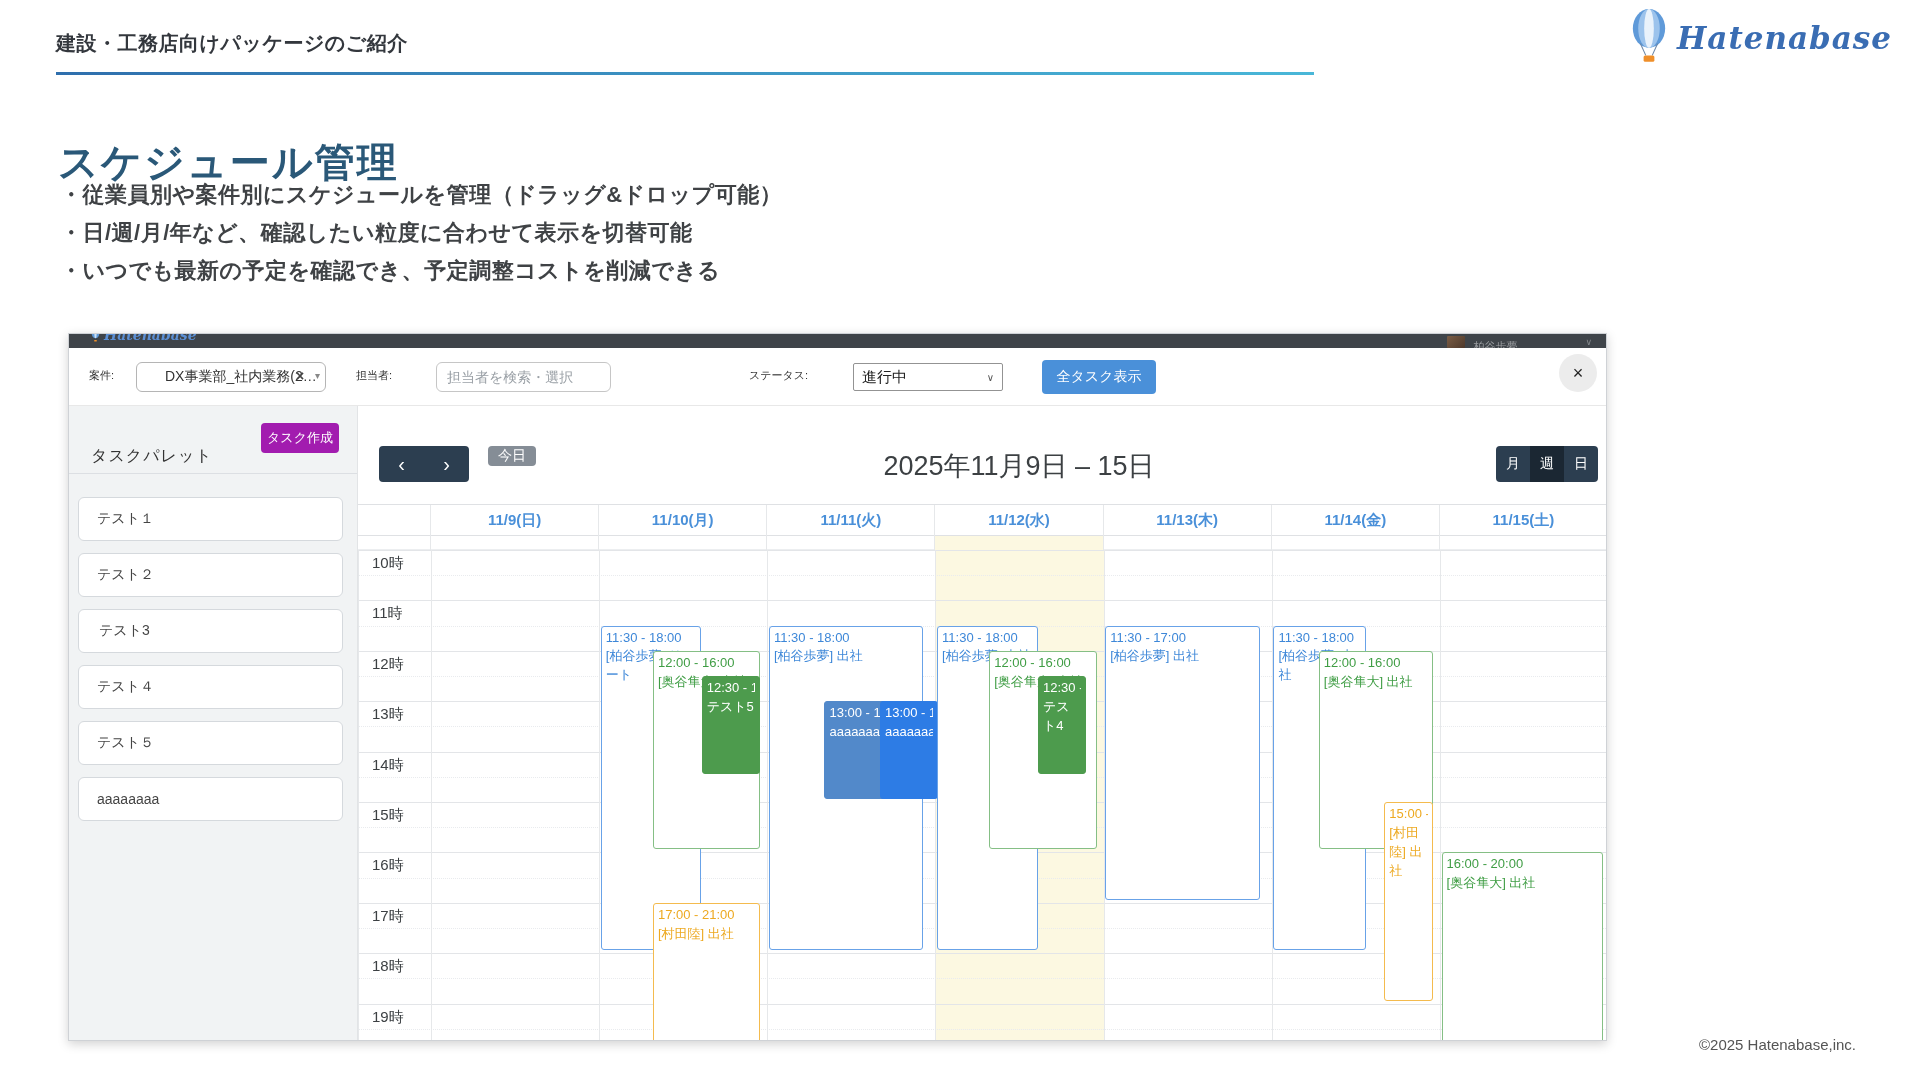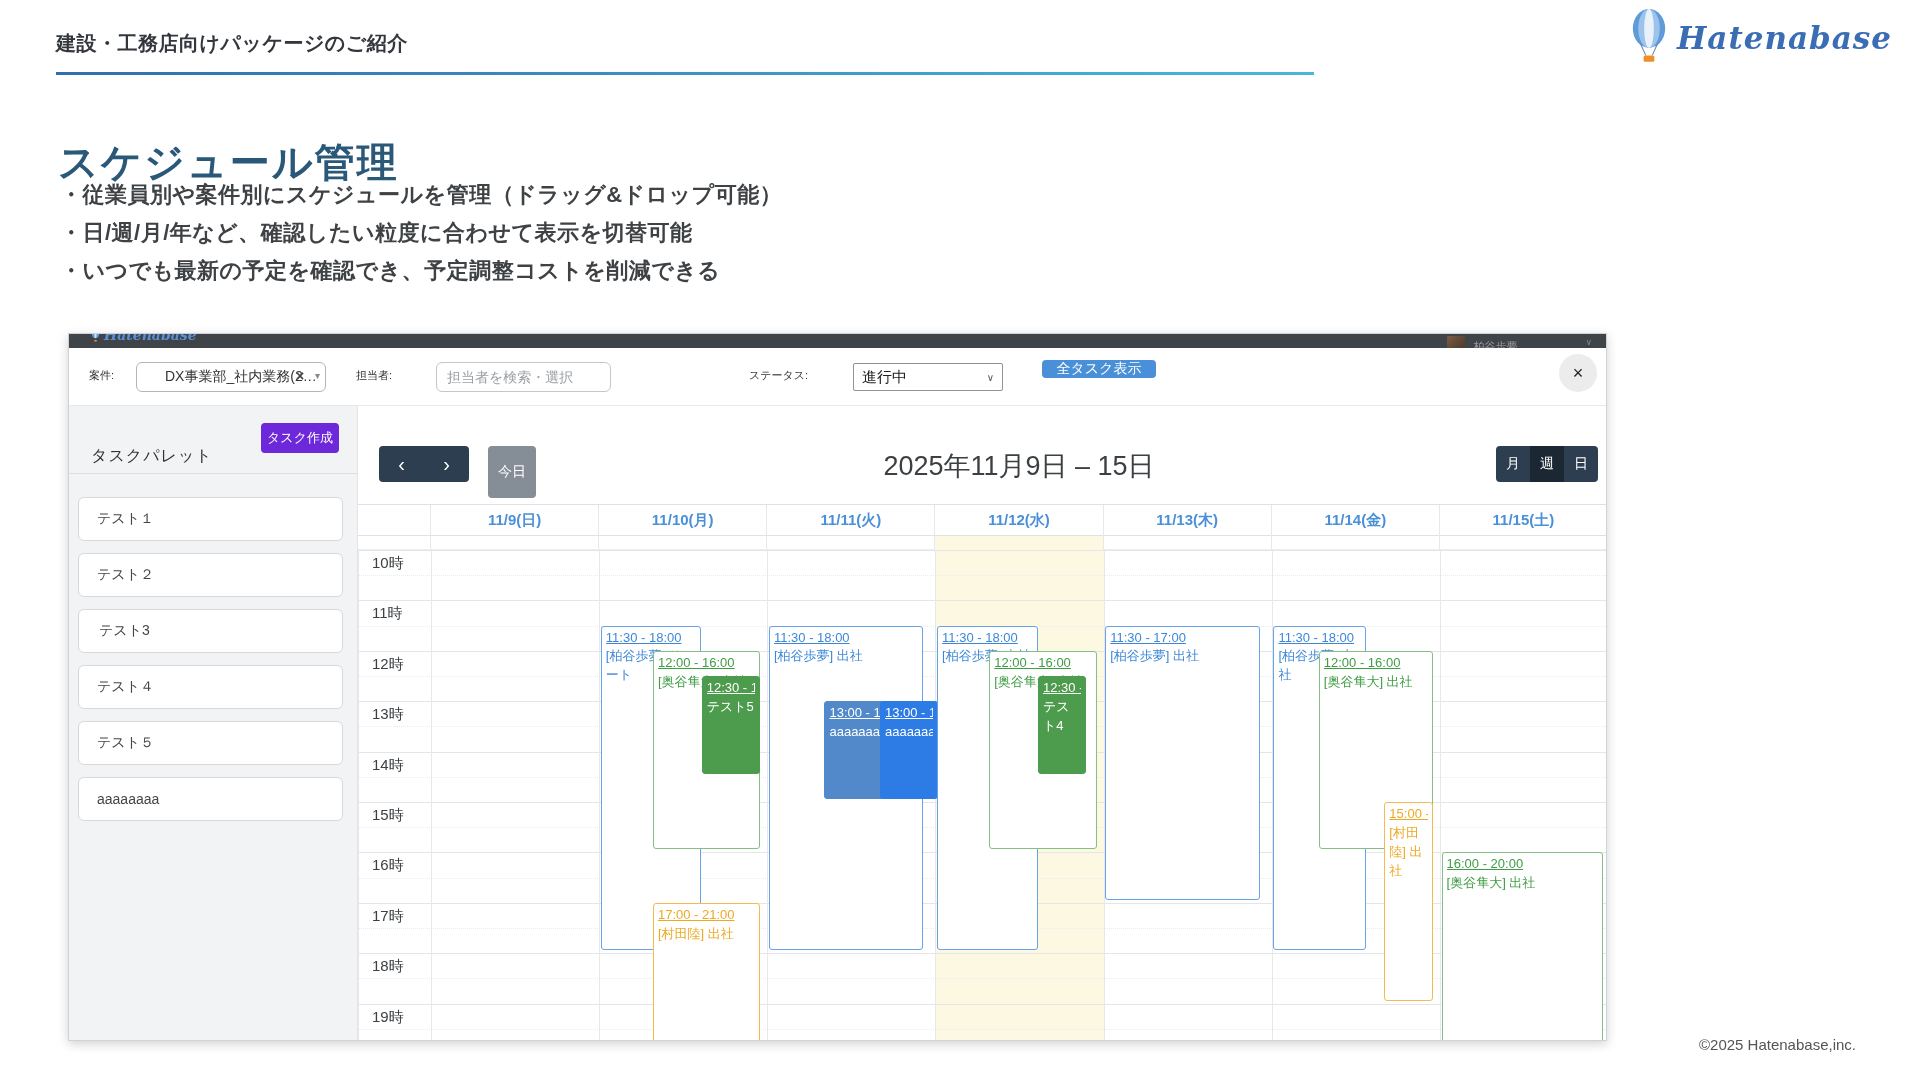--- a/index.html
+++ b/index.html
@@ -36,42 +36,42 @@
   .case-select{position:absolute;left:67px;top:14px;width:190px;height:30px;border:1px solid #b5b5b5;border-radius:6px;
        background:#fff;font-size:14px;color:#333;display:flex;align-items:center;padding:0 34px 0 28px;white-space:nowrap;overflow:hidden;}
   .case-clear{position:absolute;left:227px;top:20px;font-size:14px;font-weight:700;color:#444;}
   .case-caret{position:absolute;left:246px;top:22px;font-size:10px;color:#888;}
   .assignee-input{position:absolute;left:367px;top:14px;width:175px;height:30px;border:1px solid #c6c6c6;border-radius:6px;
        padding:0 10px;font-size:14px;color:#333;font-family:inherit;}
   .assignee-input::placeholder{color:#9aa0a6;}
   .status-select{position:absolute;left:784px;top:15px;width:150px;height:28px;border:1px solid #939393;border-radius:2px;
        background:#fff;font-size:15px;color:#222;display:flex;align-items:center;justify-content:space-between;padding:0 8px;}
   .status-caret{font-size:10px;color:#555;}
-  .show-all-btn{position:absolute;left:973px;top:12px;width:114px;height:18px;background:#4a90d9;border:none;border-radius:4px;
+  .show-all-btn{position:absolute;left:973px;top:12px;width:114px;height:34px;background:#4a90d9;border:none;border-radius:4px;
        color:#fff;font-size:14px;font-family:inherit;display:flex;align-items:center;justify-content:center;}
   .close-btn{position:absolute;left:1490px;top:6px;width:38px;height:38px;border-radius:50%;background:#ececec;
        display:flex;align-items:center;justify-content:center;font-size:18px;color:#222;}
 
   
   .app-body{position:absolute;left:0;top:72px;width:100%;height:636px;}
   .sidebar{position:absolute;left:0;top:0;width:289px;height:636px;background:#f1f3f4;border-right:1px solid #e2e4e6;}
   .sidebar-head{position:absolute;left:0;top:0;width:100%;height:68px;border-bottom:1px solid #dcdfe3;}
   .palette-title{position:absolute;left:22px;top:40px;font-size:16px;color:#333;letter-spacing:1px;}
-  .create-task-btn{position:absolute;left:192px;top:17px;width:78px;height:30px;background:#6d28d9;border:none;border-radius:4px;
+  .create-task-btn{position:absolute;left:192px;top:17px;width:78px;height:30px;background:#a21caf;border:none;border-radius:4px;
        color:#fff;font-size:13px;font-family:inherit;display:flex;align-items:center;justify-content:center;}
   .palette-items{position:absolute;left:0;top:68px;width:100%;}
   .palette-item{position:absolute;left:9px;width:265px;height:44px;background:#fff;border:1px solid #d5d9dd;border-radius:6px;
        font-size:14px;color:#444;display:flex;align-items:center;padding-left:18px;}
 
   
   .calendar{position:absolute;left:289px;top:0;width:1250px;height:636px;background:#fff;}
   .nav-group{position:absolute;left:21px;top:40px;display:flex;border-radius:4px;overflow:hidden;}
   .nav-btn{width:45px;height:36px;background:#2c3e50;border:none;color:#fff;font-size:20px;line-height:36px;
        display:flex;align-items:center;justify-content:center;font-family:inherit;}
-  .today-btn{position:absolute;left:130px;top:40px;width:48px;height:52px;background:#858d96;border:none;border-radius:4px;
+  .today-btn{position:absolute;left:130px;top:40px;width:48px;height:20px;background:#858d96;border:none;border-radius:4px;
        color:#fff;font-size:14px;font-family:inherit;}
   .cal-title{position:absolute;left:661px;top:42px;transform:translateX(-50%);font-size:27px;font-weight:500;color:#3c4043;white-space:nowrap;}
   .view-group{position:absolute;left:1138px;top:40px;display:flex;border-radius:4px;overflow:hidden;}
   .view-btn{width:34px;height:36px;background:#2c3e50;border:none;color:#fff;font-size:14px;font-family:inherit;}
   .view-btn.active{background:#1b2733;}
 
   .day-header-row{position:absolute;left:0;top:98px;width:1250px;height:32px;border-top:1px solid #dfe1e4;border-bottom:1px solid #dfe1e4;}
   .day-header-cell{position:absolute;top:0;height:31px;border-right:1px solid #e6e8ea;display:flex;align-items:center;justify-content:center;
        font-size:15px;font-weight:700;color:#4a90d9;}
   .day-header-cell:first-child{border-left:none;}
@@ -79,21 +79,21 @@
   .allday-cell{position:absolute;top:0;height:14px;border-right:1px solid #e6e8ea;}
 
   .grid{position:absolute;left:0;top:144px;width:1250px;height:492px;overflow:hidden;}
   .hline{position:absolute;left:0;width:1250px;height:0;border-top:1px solid #e3e5e8;}
   .hline.dotted{border-top:1px dotted #e9ebee;}
   .vline{position:absolute;top:0;width:0;height:492px;border-left:1px solid #e6e8ea;}
   .hour-label{position:absolute;left:14px;font-size:15px;color:#3c4043;}
   .today-bg{position:absolute;top:0;height:492px;background:#fcf8e1;}
 
   .ev{position:absolute;border-radius:3px;font-size:13px;line-height:1.45;padding:2px 4px;overflow:hidden;}
-  .ev .ev-time{white-space:nowrap;overflow:hidden;text-decoration:underline;}
+  .ev .ev-time{white-space:nowrap;overflow:hidden;}
   .ev .ev-title{overflow:hidden;}
   .ev-outline-blue{background:#fff;border:1px solid #68a2e8;color:#3d87d8;}
   .ev-outline-green{background:#fff;border:1px solid #85bf85;color:#3f9d44;}
   .ev-outline-orange{background:#fff;border:1px solid #f4bb4e;color:#eda921;}
   .ev-solid-green{background:#4d9b4d;border:1px solid #4d9b4d;color:#fff;}
   .ev-solid-blue{background:#2d7ce5;border:1px solid #2d7ce5;color:#fff;}
   .ev-solid-blue-muted{background:#5289ca;border:1px solid #5289ca;color:#fff;}
 </style>
 </head>
 <body>

